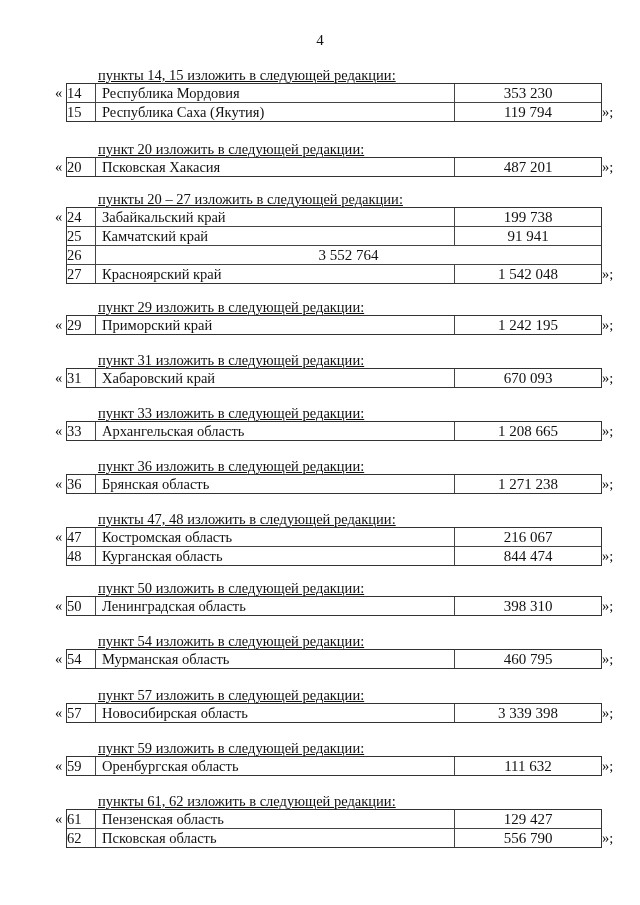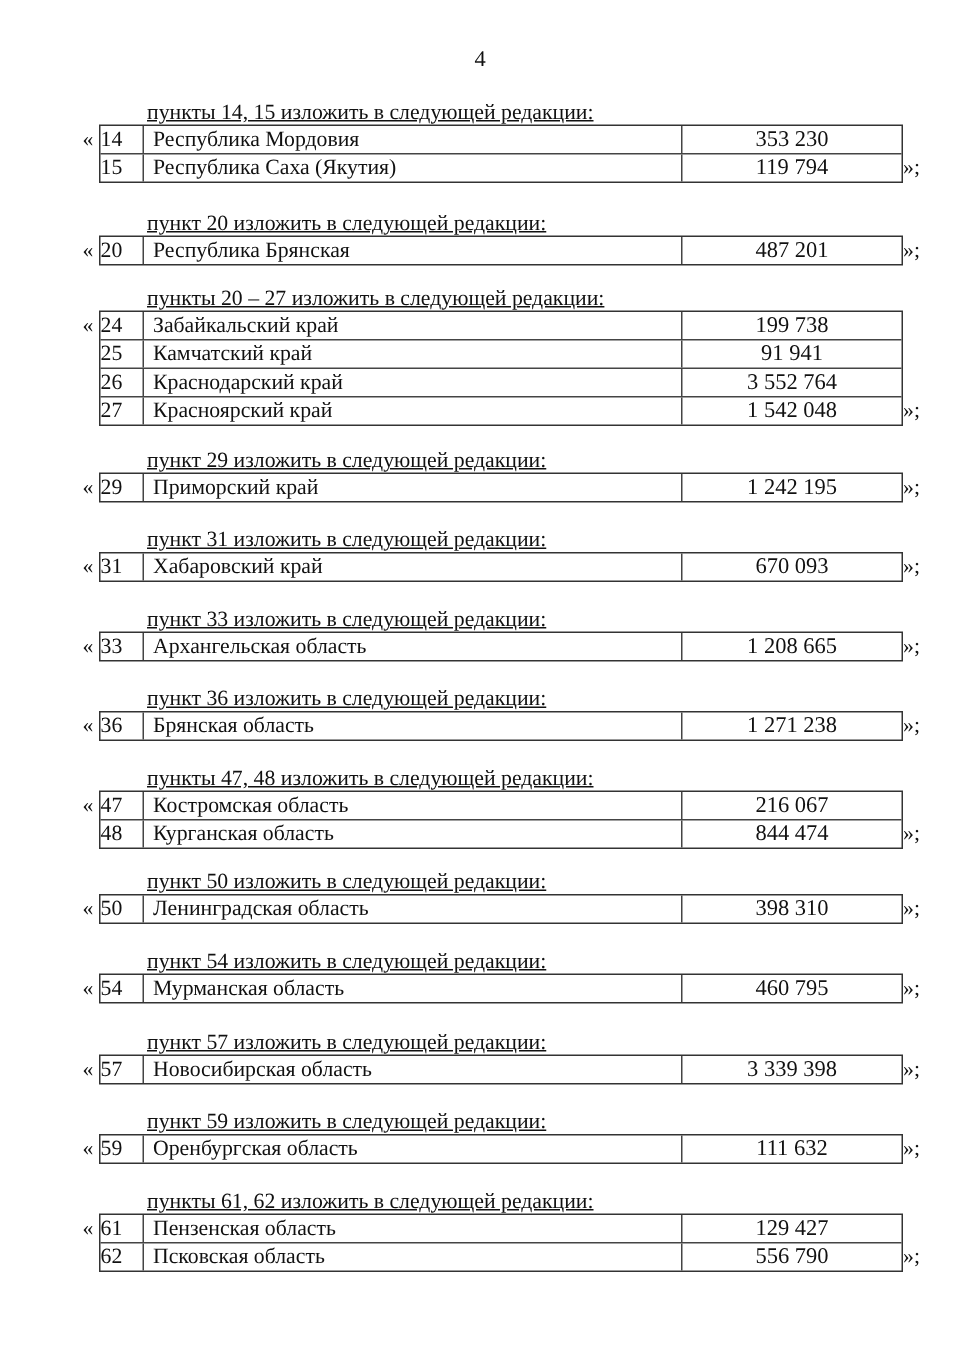--- a/index.html
+++ b/index.html
@@ -65,21 +65,21 @@
         </div>
       </div>
       <span class="quote-close" style="top: 36px;">»;</span>
     </div>
     <div class="section" style="top: 141px;">
       <div class="intro">пункт 20 изложить в следующей редакции:</div>
       <span class="quote-open" style="top: 17px;">«</span>
       <div class="tbl">
         <div class="row">
           <div class="c-num">20</div>
-          <div class="c-name">Республика Брянская</div>
+          <div class="c-name">Псковская Хакасия</div>
           <div class="c-val">487 201</div>
         </div>
       </div>
       <span class="quote-close" style="top: 17px;">»;</span>
     </div>
     <div class="section" style="top: 191px;">
       <div class="intro">пункты 20 – 27 изложить в следующей редакции:</div>
       <span class="quote-open" style="top: 17px;">«</span>
       <div class="tbl">
         <div class="row">
@@ -87,21 +87,20 @@
           <div class="c-name">Забайкальский край</div>
           <div class="c-val">199 738</div>
         </div>
         <div class="row">
           <div class="c-num">25</div>
           <div class="c-name">Камчатский край</div>
           <div class="c-val">91 941</div>
         </div>
         <div class="row">
           <div class="c-num">26</div>
-          <div class="c-name">Краснодарский край</div>
           <div class="c-val">3 552 764</div>
         </div>
         <div class="row">
           <div class="c-num">27</div>
           <div class="c-name">Красноярский край</div>
           <div class="c-val">1 542 048</div>
         </div>
       </div>
       <span class="quote-close" style="top: 74px;">»;</span>
     </div>

